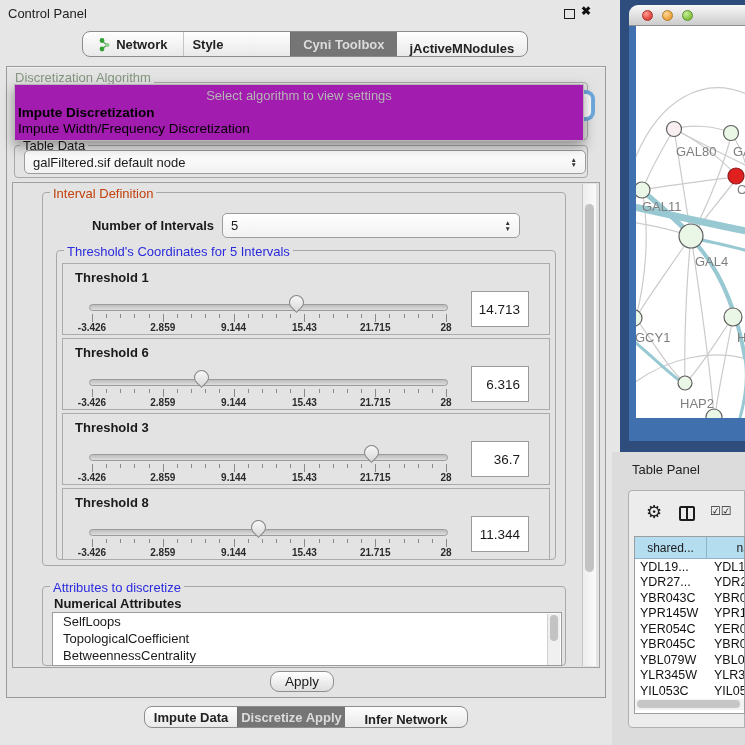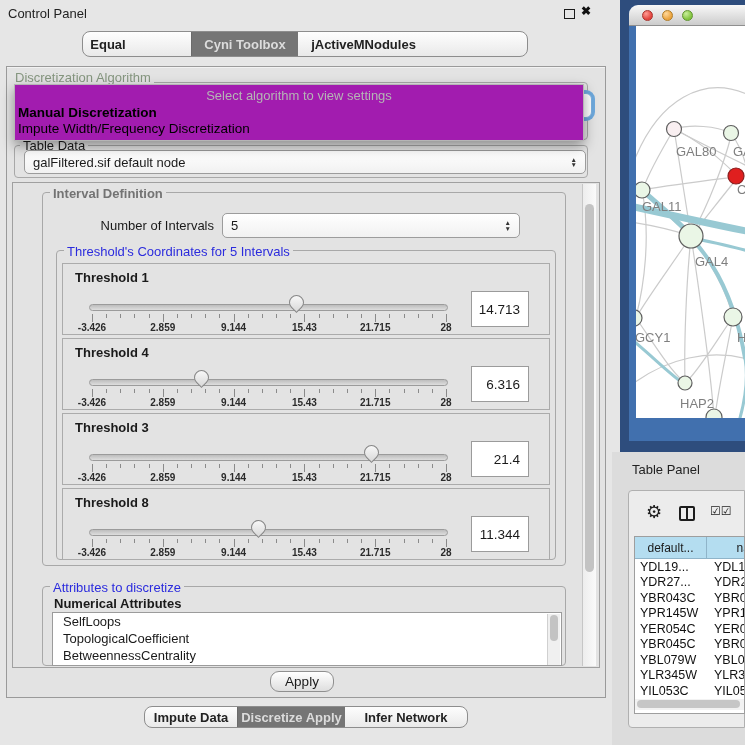--- a/index.html
+++ b/index.html
@@ -10,21 +10,21 @@
   #cp-bg{left:0;top:0;width:620px;height:745px;background:#e6e6e6;}
   .titlebar-text{left:8px;top:6px;font-size:13px;color:#222;}
   .float-btn{left:564px;top:9px;width:9px;height:8px;border:1.6px solid #1a1a1a;background:transparent;}
   .close-btn{left:581px;top:4px;font-size:12px;font-weight:bold;color:#111;}
   
   #tabbar{left:82px;top:31px;width:446px;height:26px;background:linear-gradient(#fefefe,#e9e9e9);
           border:1px solid #8d8d8d;border-radius:8px;display:flex;overflow:hidden;box-sizing:border-box;}
   .tab{display:flex;align-items:center;justify-content:center;font-size:13px;font-weight:bold;color:#222;height:100%;box-sizing:border-box;}
   .tab + .tab{border-left:1px solid #c4c4c4;}
   .tab.sel{background:#757575;color:#dcdcdc;border-left:1px solid #6b6b6b;}
-  .tab.sel + .tab{border-left:none;}
+  .tab.sel + .tab{border-left:none;align-items:flex-end;}
   
   #main-panel{left:6px;top:66px;width:600px;height:632px;background:#e3e3e3;
               border:1px solid #9a9a9a;box-shadow:inset 0 1px 0 #f2f2f2;box-sizing:border-box;}
   .group{border:1px solid #a8a8a8;border-radius:4px;box-sizing:border-box;}
   .gtitle{font-size:13px;background:#e3e3e3;padding:0 3px;white-space:nowrap;}
   .combo{background:linear-gradient(#ffffff,#f1f1f1);border:1px solid #9c9c9c;border-radius:5px;
          display:flex;align-items:center;padding:0 8px;box-sizing:border-box;font-size:13px;}
   .stepper{margin-left:auto;display:flex;flex-direction:column;align-items:center;color:#333;
            font-size:6.5px;line-height:5.5px;}
   
@@ -80,37 +80,47 @@
   #check-ic{left:710px;top:504px;font-family:"DejaVu Sans",sans-serif;font-size:12px;color:#222;letter-spacing:0;}
   #tp-table{left:634px;top:536px;width:111px;height:178px;background:#fff;border:1px solid #9e9e9e;
             box-sizing:border-box;overflow:hidden;}
   .th-row{display:flex;}
   .th-cell{height:22px;background:#b4ddf0;border-right:1px solid #8fb4c9;border-bottom:1px solid #8fb4c9;
            box-sizing:border-box;display:flex;align-items:center;justify-content:center;font-size:12px;flex:none;}
   .td-row{display:flex;height:15.5px;align-items:center;}
   .td-cell{font-size:12.5px;color:#111;white-space:nowrap;flex:none;box-sizing:border-box;}
   #hscroll{position:absolute;left:0;bottom:3px;width:109px;height:11px;background:#f2f2f2;}
   #hscroll .thumb{position:absolute;left:2px;top:1px;width:103px;height:8px;background:#c6c6c6;border-radius:4px;}
-  .green-title{color:#737373;font-weight:bold;}
+  .green-title{color:#c2410c;}
   .blue-title{color:#2b2bdd;}
   .dim-title{color:#85967f;}
 </style>
 </head>
 <body>
 
 <div id="stage">
 
   <div class="abs" id="cp-bg"></div>
   <div class="abs titlebar-text">Control Panel</div>
   <div class="abs float-btn"></div>
   <div class="abs close-btn">✖</div>
 
   <div class="abs" id="tabbar">
+    <div class="tab" style="width:100px;">
+      <svg width="13" height="15" style="margin-right:5px;">
+        <line x1="4" y1="4" x2="9" y2="8" stroke="#5aa05a" stroke-width="1.2"></line>
+        <line x1="4" y1="12" x2="9" y2="8" stroke="#5aa05a" stroke-width="1.2"></line>
+        <circle cx="4" cy="3.5" r="2.4" fill="#35a135"></circle>
+        <circle cx="9.5" cy="8" r="2" fill="#8bcf8b"></circle>
+        <circle cx="4" cy="12" r="2.4" fill="#35a135"></circle>
+      </svg>
+      <span>Network</span>
+    </div>
     <div class="tab" style="width:50px;">
-      <span>Equal</span>
+      <span>Style</span>
     </div>
     <div class="tab" style="width:58px;margin-top:28px;">
       <span>Select</span>
     </div>
     <div class="tab sel" style="width:107px;">
       <span>Cyni Toolbox</span>
     </div>
     <div class="tab" style="width:131px;">
       <span>jActiveMNodules</span>
     </div>
@@ -121,21 +131,21 @@
   <div class="abs group" style="left:14px;top:82px;width:574px;height:58px;"></div>
   <div class="abs gtitle dim-title" style="left:12px;top:70px;">Discretization Algorithm</div>
   <div class="abs combo" id="algo-combo">
     <span class="stepper">
         <span>▲</span>
         <span>▼</span>
       </span>
   </div>
   <div class="abs" id="algo-popup">
     <div class="prompt">Select algorithm to view settings</div>
-    <div class="it1">Manual Discretization</div>
+    <div class="it1">Impute Discretization</div>
     <div class="it2">Impute Width/Frequency Discretization</div>
   </div>
 
   <div class="abs group" style="left:14px;top:145px;width:574px;height:33px;"></div>
   <div class="abs gtitle" style="left:20px;top:138px;">Table Data</div>
   <div class="abs combo" style="left:24px;top:150px;width:562px;height:24px;">
     <span>galFiltered.sif default node</span>
     <span class="stepper">
         <span>▲</span>
         <span>▼</span>
@@ -143,21 +153,21 @@
   </div>
 
   <div class="abs" id="scrollpane"></div>
   <div class="abs" id="vscroll">
       <div class="thumb"></div>
     </div>
 
   <div class="abs group" style="left:42px;top:192px;width:524px;height:374px;"></div>
   <div class="abs gtitle green-title" style="left:50px;top:186px;">Interval Definition</div>
 
-  <div class="abs" style="left:60px;top:218px;width:154px;text-align:right;font-weight:normal;font-size:13px;">Number of Intervals</div>
+  <div class="abs" style="left:60px;top:218px;width:154px;text-align:right;font-weight:bold;font-size:13px;">Number of Intervals</div>
   <div class="abs combo" style="left:222px;top:213px;width:298px;height:25px;">
     <span>5</span>
     <span class="stepper">
         <span>▲</span>
         <span>▼</span>
       </span>
   </div>
 
   <div class="abs group" style="left:56px;top:250px;width:500px;height:310px;"></div>
   <div class="abs gtitle blue-title" style="left:64px;top:244px;">Threshold's Coordinates for 5 Intervals</div>
@@ -194,21 +204,21 @@
         <div class="tick-lab" style="left: 5px; top: 58px;">-3.426</div>
         <div class="tick-lab" style="left: 75.8px; top: 58px;">2.859</div>
         <div class="tick-lab" style="left: 146.6px; top: 58px;">9.144</div>
         <div class="tick-lab" style="left: 217.4px; top: 58px;">15.43</div>
         <div class="tick-lab" style="left: 288.2px; top: 58px;">21.715</div>
         <div class="tick-lab" style="left: 359px; top: 58px;">28</div>
         <div class="thr-thumb" style="left: 225.828px; top: 31px;"></div>
         <div class="thr-value">14.713</div>
       </div>
       <div class="thr-panel" style="top: 338px;">
-        <div class="thr-label">Threshold 4</div>
+        <div class="thr-label">Threshold 6</div>
         <div class="thr-track"></div>
         <div class="tick" style="left: 29px; top: 50px; height: 8px;"></div>
         <div class="tick" style="left: 43.16px; top: 50px; height: 4px;"></div>
         <div class="tick" style="left: 57.32px; top: 50px; height: 4px;"></div>
         <div class="tick" style="left: 71.48px; top: 50px; height: 4px;"></div>
         <div class="tick" style="left: 85.64px; top: 50px; height: 4px;"></div>
         <div class="tick" style="left: 99.8px; top: 50px; height: 8px;"></div>
         <div class="tick" style="left: 113.96px; top: 50px; height: 4px;"></div>
         <div class="tick" style="left: 128.12px; top: 50px; height: 4px;"></div>
         <div class="tick" style="left: 142.28px; top: 50px; height: 4px;"></div>
@@ -267,21 +277,21 @@
         <div class="tick" style="left: 354.68px; top: 50px; height: 4px;"></div>
         <div class="tick" style="left: 368.84px; top: 50px; height: 4px;"></div>
         <div class="tick" style="left: 383px; top: 50px; height: 8px;"></div>
         <div class="tick-lab" style="left: 5px; top: 58px;">-3.426</div>
         <div class="tick-lab" style="left: 75.8px; top: 58px;">2.859</div>
         <div class="tick-lab" style="left: 146.6px; top: 58px;">9.144</div>
         <div class="tick-lab" style="left: 217.4px; top: 58px;">15.43</div>
         <div class="tick-lab" style="left: 288.2px; top: 58px;">21.715</div>
         <div class="tick-lab" style="left: 359px; top: 58px;">28</div>
         <div class="thr-thumb" style="left: 301.154px; top: 31px;"></div>
-        <div class="thr-value">21.4</div>
+        <div class="thr-value">36.7</div>
       </div>
       <div class="thr-panel" style="top: 488px;">
         <div class="thr-label">Threshold 8</div>
         <div class="thr-track"></div>
         <div class="tick" style="left: 29px; top: 50px; height: 8px;"></div>
         <div class="tick" style="left: 43.16px; top: 50px; height: 4px;"></div>
         <div class="tick" style="left: 57.32px; top: 50px; height: 4px;"></div>
         <div class="tick" style="left: 71.48px; top: 50px; height: 4px;"></div>
         <div class="tick" style="left: 85.64px; top: 50px; height: 4px;"></div>
         <div class="tick" style="left: 99.8px; top: 50px; height: 8px;"></div>
@@ -404,21 +414,21 @@
   <div class="abs" id="tp-bg"></div>
   <div class="abs" id="tp-title">Table Panel</div>
   <div class="abs" id="tp-frame"></div>
   <div class="abs" id="gear-ic">⚙</div>
   <div class="abs" id="cols-ic">
       <div></div>
     </div>
   <div class="abs" id="check-ic">☑☑</div>
   <div class="abs" id="tp-table">
     <div class="th-row" id="tp-header">
-        <div class="th-cell" style="width: 72px;">default...</div>
+        <div class="th-cell" style="width: 72px;">shared...</div>
         <div class="th-cell" style="width: 90px;">name</div>
       </div>
     <div id="tp-rows">
         <div class="td-row">
           <div class="td-cell" style="width: 72px; padding-left: 5px;">YDL19...</div>
           <div class="td-cell" style="width: 90px; padding-left: 7px;">YDL19...</div>
         </div>
         <div class="td-row">
           <div class="td-cell" style="width: 72px; padding-left: 5px;">YDR27...</div>
           <div class="td-cell" style="width: 90px; padding-left: 7px;">YDR27...</div>

